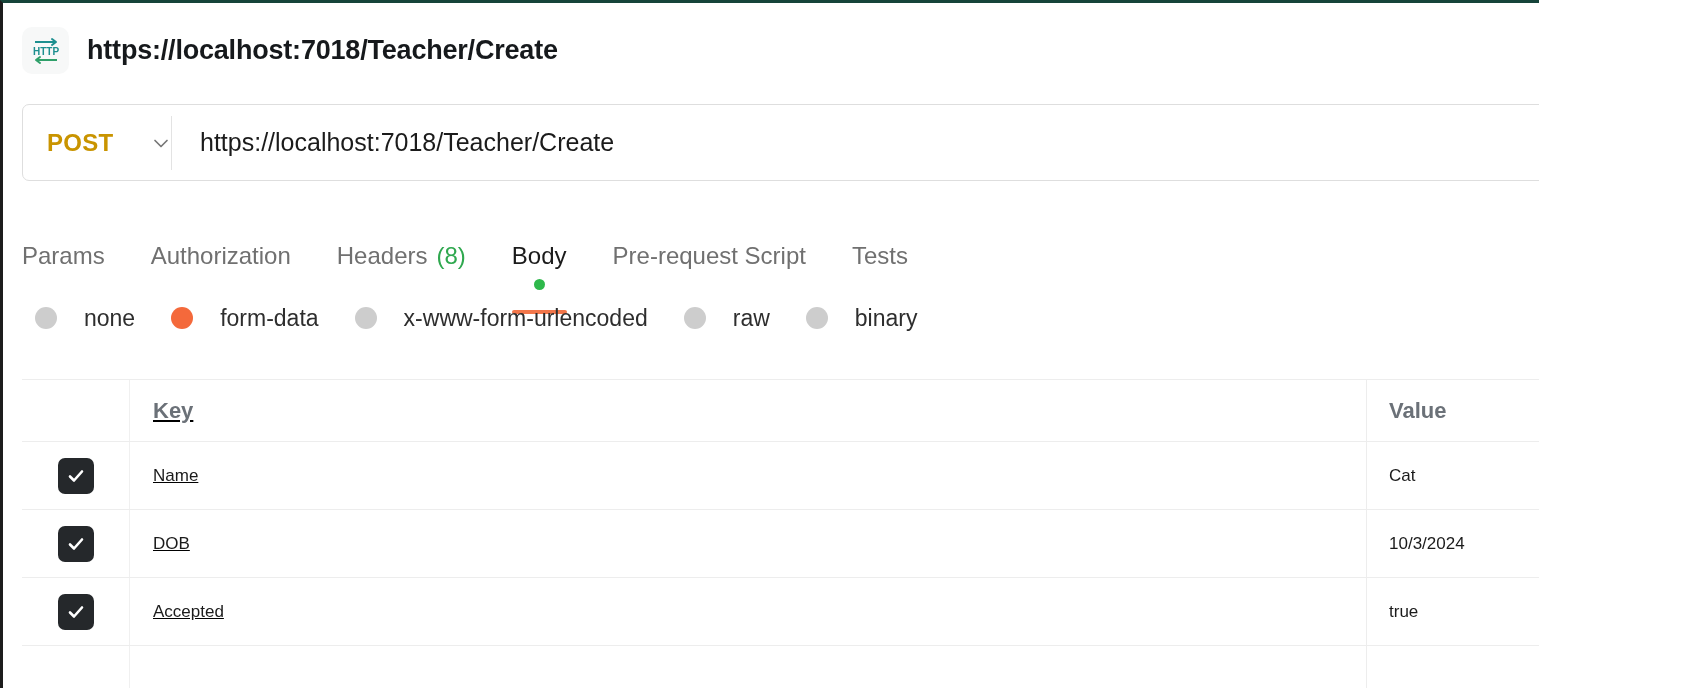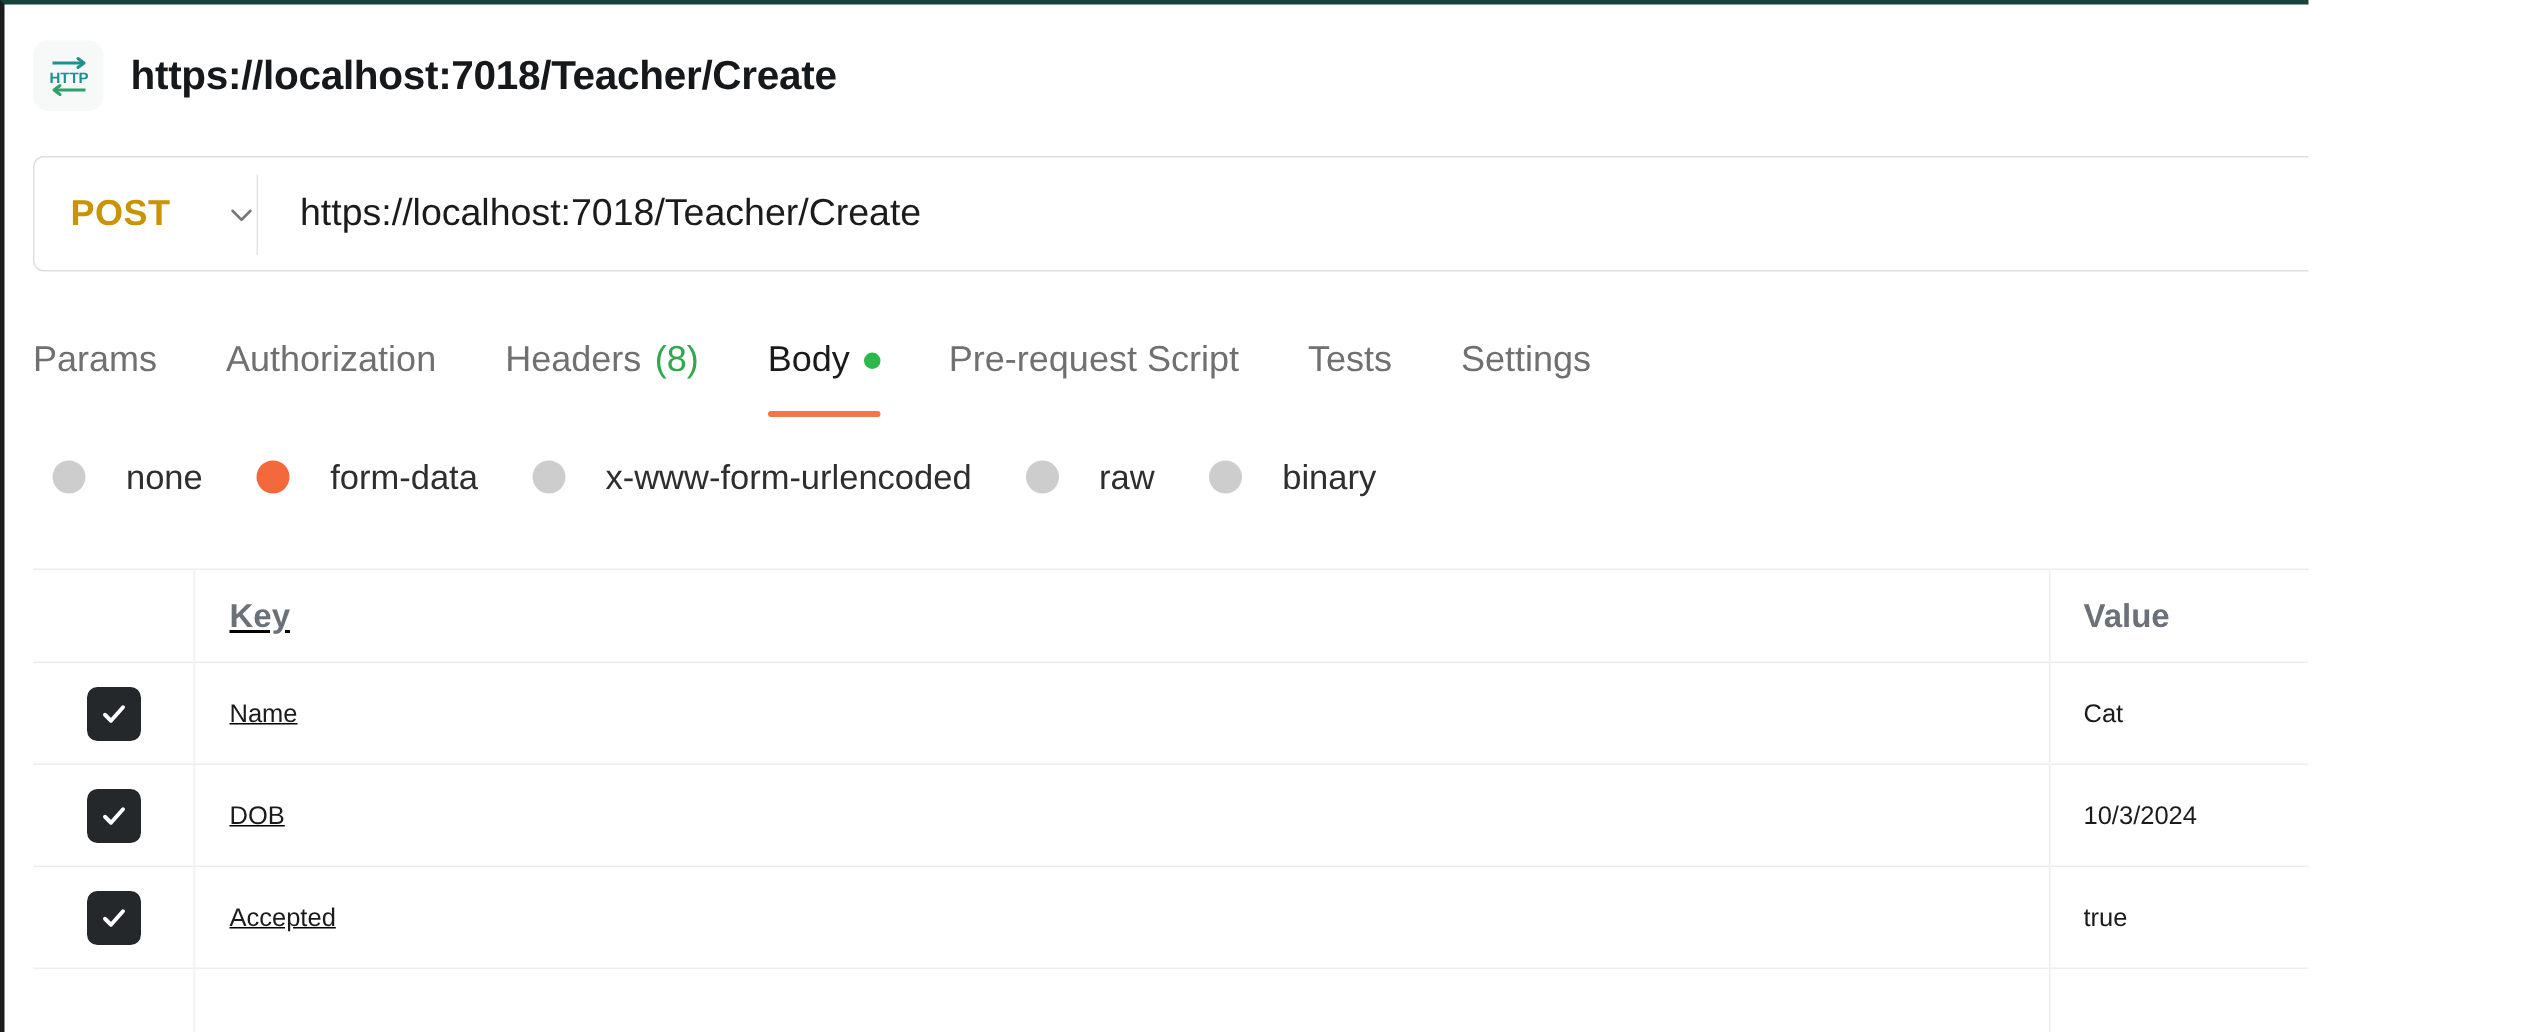--- a/index.html
+++ b/index.html
@@ -105,23 +105,24 @@
     position: relative;
     font-size: 24px;
     color: #707070;
     padding: 8px 26px 8px 0;
     margin-right: 20px;
     white-space: nowrap;
     cursor: pointer;
     display: flex;
     align-items: center;
     gap: 9px;
+    margin-top: 16px;
   }
   .tab:first-child { }
-  .tab.active { color: #1b1b1b; }
+  .tab.active { color: #1b1b1b; flex-direction: column; }
   .tab .count { color: #2fa84f; }
   .tab .dot {
     width: 11px; height: 11px;
     border-radius: 50%;
     background: #2eb84b;
     display: inline-block;
     flex: 0 0 auto;
   }
   .tab .tab-underline {
     position: absolute;
@@ -267,23 +268,20 @@
       <span>Body</span>
       <span class="dot"></span>
       <span class="tab-underline"></span>
     </div>
     <div class="tab">
       <span>Pre-request Script</span>
     </div>
     <div class="tab">
       <span>Tests</span>
     </div>
-    <div class="tab">
-      <span>Settings</span>
-    </div>
   </div>
 
   <div class="radios">
     <div class="radio-item">
       <span class="radio-dot"></span>
       <span class="radio-label">none</span>
     </div>
     <div class="radio-item selected">
       <span class="radio-dot"></span>
       <span class="radio-label">form-data</span>

